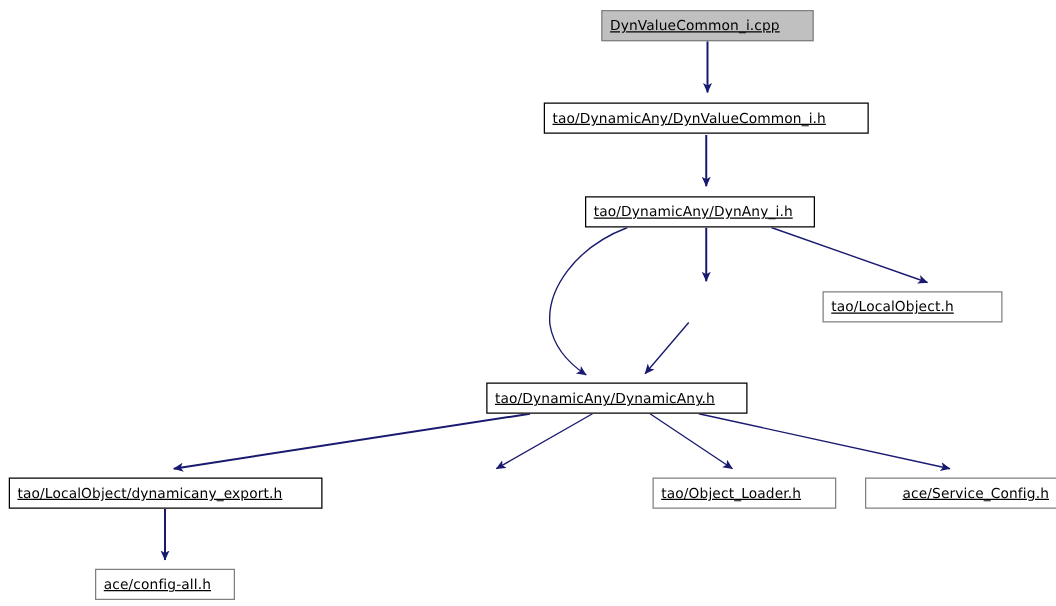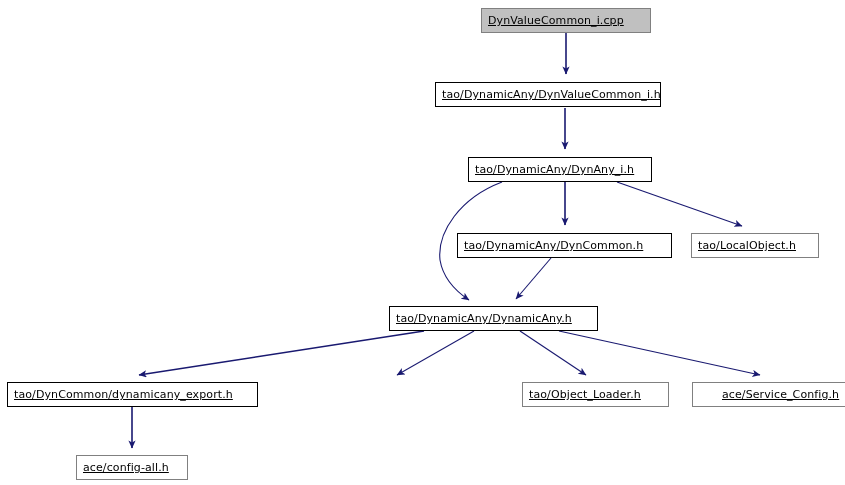--- a/index.html
+++ b/index.html
@@ -83,42 +83,39 @@
 
     <path d="M559,331 L760,375" stroke="#191970" stroke-width="1.1" fill="none" marker-end="url(#arrowhead)"></path>
 
     <path d="M132,407 L132,448" stroke="#191970" stroke-width="1.6" fill="none" marker-end="url(#arrowhead)"></path>
   </svg>
 
   <div class="node root" style="left:481px; top:8px; width:170px;">
     <span class="node-label">DynValueCommon_i.cpp</span>
   </div>
 
-  <div class="node solid" style="left:435px; top:82px; width:226px;">
+  <div class="node solid" style="left:435px; top:82px; width:260px;">
     <span class="node-label">tao/DynamicAny/DynValueCommon_i.h</span>
   </div>
 
   <div class="node solid" style="left:468px; top:157px; width:184px;">
     <span class="node-label">tao/DynamicAny/DynAny_i.h</span>
   </div>
 
-  <div class="node solid" style="left:457px; top:233px; width:215px;">
-    <span class="node-label">tao/DynamicAny/DynCommon.h</span>
-  </div>
 
-  <div class="node" style="left:691px; top:233px; width:128px;">
+  <div class="node" style="left:658px; top:233px; width:144px;">
     <span class="node-label">tao/LocalObject.h</span>
   </div>
 
   <div class="node solid" style="left:389px; top:306px; width:209px;">
     <span class="node-label">tao/DynamicAny/DynamicAny.h</span>
   </div>
 
   <div class="node solid" style="left:7px; top:382px; width:251px;">
-    <span class="node-label">tao/DynCommon/dynamicany_export.h</span>
+    <span class="node-label">tao/LocalObject/dynamicany_export.h</span>
   </div>
 
 
   <div class="node" style="left:522px; top:382px; width:147px;">
     <span class="node-label">tao/Object_Loader.h</span>
   </div>
 
   <div class="node" style="left:692px; top:382px; width:167px;padding-left:23px;">
     <span class="node-label">ace/Service_Config.h</span>
   </div>

